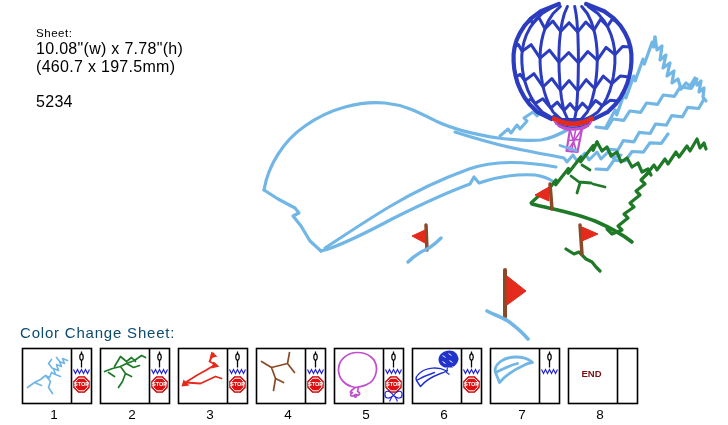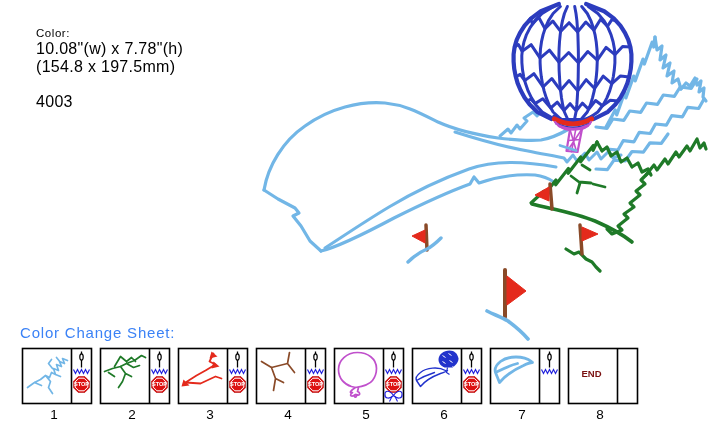--- a/index.html
+++ b/index.html
@@ -1,30 +1,30 @@
 <!DOCTYPE html>
 <html><head>
 <meta charset="utf-8">
 <style>
   html,body{margin:0;padding:0;}
   body{width:728px;height:425px;background:#ffffff;font-family:"Liberation Sans",sans-serif;overflow:hidden;position:relative;}
   .info{position:absolute;left:36px;top:27px;color:#000;}
   .info .lab{font-size:11.5px;line-height:13px;letter-spacing:.55px;}
   .info .val{font-size:16px;line-height:18px;letter-spacing:.3px;}
-  .ccs-title{position:absolute;left:20px;top:323.5px;font-size:15px;letter-spacing:.8px;color:#3b82f6;}
+  .ccs-title{position:absolute;left:20px;top:323.5px;font-size:15px;letter-spacing:.8px;color:#0c4a6e;}
   svg{position:absolute;left:0;top:0;}
 </style>
 </head>
 <body>
 <div class="info">
-  <div class="lab">Color:</div>
+  <div class="lab">Sheet:</div>
   <div class="val">10.08"(w) x 7.78"(h)</div>
-  <div class="val">(154.8 x 197.5mm)</div>
+  <div class="val">(460.7 x 197.5mm)</div>
   <div style="height:17px"></div>
-  <div class="val">4003</div>
+  <div class="val">5234</div>
 </div>
 <div class="ccs-title">Color Change Sheet:</div>
 <svg width="728" height="425" viewBox="0 0 728 425">
 <path d="M264,190 C268,166 283,141 305,126 C330,108 360,101 385,103 C405,105 418,112 438,122 C458,131 478,135 498,138 C515,140 530,141 541,140 C553,138 562,133 569,129" stroke="#72b6e6" stroke-width="3.2" fill="none" stroke-linecap="round" stroke-linejoin="round"></path>
 <path d="M455,132 C480,140 505,147 528,151 C542,154 556,156 564,158 L567,162 L573,155 L577,161 L585,153 L589,160 L597,152 L601,159 L609,151 L613,158 L621,155" stroke="#72b6e6" stroke-width="3" fill="none" stroke-linecap="round" stroke-linejoin="round"></path>
 <path d="M264,190 L278,199 L295,208 L299,213 L293,216 L301,226 L310,241 L321,251" stroke="#72b6e6" stroke-width="3.2" fill="none" stroke-linecap="round" stroke-linejoin="round"></path>
 <path d="M321,251 C338,247 364,234 394,218 C424,203 448,192 470,184 L474,177 L479,183 C496,177 517,174 535,175 C542,176 548,178 554,182" stroke="#72b6e6" stroke-width="3.2" fill="none" stroke-linecap="round" stroke-linejoin="round"></path>
 <path d="M325,248 C342,237 364,222 389,207 C414,192 444,178 469,169 C494,160 524,161 556,167" stroke="#72b6e6" stroke-width="3" fill="none" stroke-linecap="round" stroke-linejoin="round"></path>
 <path d="M500,136 L508,129 L511,133 L517,125 L520,129 L527,121 L524,118 L533,112 L537,116 L544,109" stroke="#72b6e6" stroke-width="3" fill="none" stroke-linecap="round" stroke-linejoin="round"></path>
 <path d="M606,127 L615.2,110.0 L616.7,114.9 L624.5,93.0 L625.9,97.9 L633.7,76.1 L635.2,80.9 L643.0,59.1 L644.4,64.0 L652.2,42.1 L653.7,47.0 L655,37" stroke="#72b6e6" stroke-width="3.2" fill="none" stroke-linecap="round" stroke-linejoin="round"></path>

